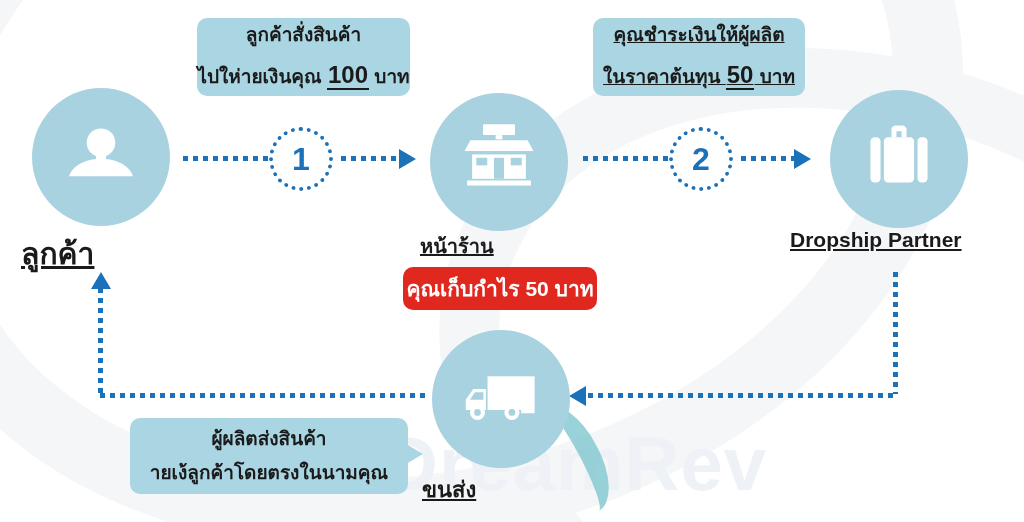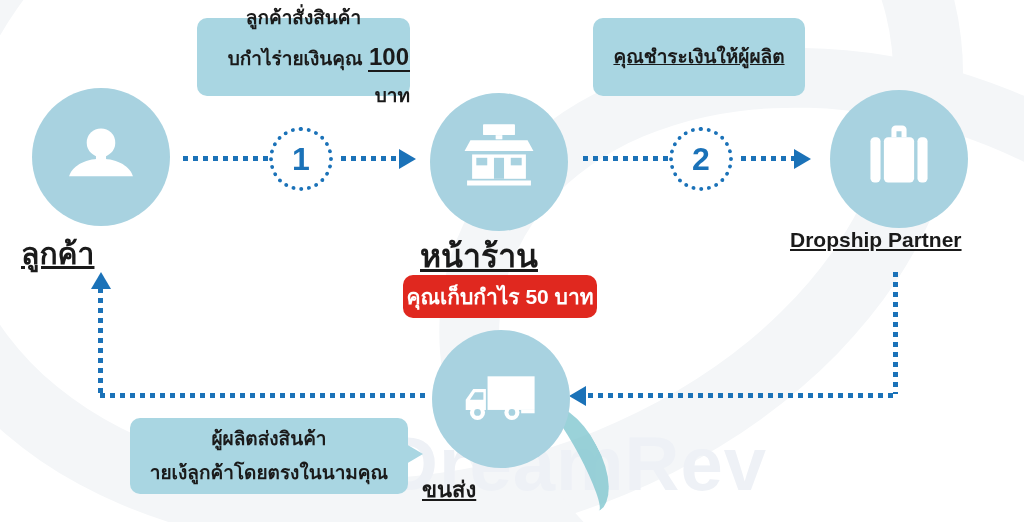--- a/index.html
+++ b/index.html
@@ -40,21 +40,21 @@
     display:flex;flex-direction:column;align-items:center;justify-content:center;
     font-weight:bold;font-size:19px;line-height:1.8;z-index:3;text-align:center;}
   .callout .big-num{font-size:24px;border-bottom:2.5px solid var(--label-text);padding:0 1px;}
   .callout-tail-right{position:absolute;right:-15px;top:26px;width:0;height:0;
     border-top:10px solid transparent;border-bottom:10px solid transparent;
     border-left:17px solid var(--callout-fill);}
 
   
   .badge{position:absolute;left:403px;top:267px;width:194px;height:43px;
     background:var(--badge-red);color:#fff;border-radius:10px;display:flex;
-    align-items:center;justify-content:center;font-weight:bold;font-size:21px;z-index:4;white-space:nowrap;margin-top:8px;}
+    align-items:center;justify-content:center;font-weight:bold;font-size:21px;z-index:4;white-space:nowrap;}
 
   
   .dot-h{position:absolute;height:5px;z-index:2;
     background-image:repeating-linear-gradient(90deg,var(--arrow-blue) 0 5px,transparent 5px 10px);}
   .dot-v{position:absolute;width:5px;z-index:2;
     background-image:repeating-linear-gradient(180deg,var(--arrow-blue) 0 5px,transparent 5px 10px);}
   .head-right{position:absolute;width:0;height:0;z-index:2;
     border-top:10px solid transparent;border-bottom:10px solid transparent;
     border-left:17px solid var(--arrow-blue);}
   .head-left{position:absolute;width:0;height:0;z-index:2;
@@ -114,21 +114,21 @@
       <rect x="31" y="5" width="38" height="13" rx="1" fill="#ffffff"></rect>
       <rect x="46" y="18" width="8" height="5" fill="#ffffff"></rect>
       <path d="M16 24 h68 l7 13 H9 z" fill="#ffffff"></path>
       <rect x="18" y="41" width="64" height="29" fill="#ffffff"></rect>
       <rect x="23" y="45" width="13" height="9" fill="var(--node-fill)"></rect>
       <rect x="64" y="45" width="13" height="9" fill="var(--node-fill)"></rect>
       <rect x="44" y="45" width="12" height="25" fill="var(--node-fill)"></rect>
       <rect x="12" y="72" width="76" height="6" fill="#ffffff"></rect>
     </svg>
   </div>
-  <div class="node-label" style="left:420px;top:230px;width:160px;font-size:32px;">หน้าร้าน</div>
+  <div class="node-label" style="left:420px;top:230px;width:160px;font-size:20px;">หน้าร้าน</div>
 
   <div class="node-circle" style="left:830px;top:90px;">
     <svg viewBox="0 0 100 100">
       <path d="M41 24 v-9 a5 5 0 0 1 5 -5 h8 a5 5 0 0 1 5 5 v9 h-6 v-7 h-6 v7 z" fill="#ffffff"></path>
       <rect x="16" y="24" width="12" height="54" rx="5" fill="#ffffff"></rect>
       <rect x="32" y="24" width="36" height="54" rx="5" fill="#ffffff"></rect>
       <rect x="72" y="24" width="12" height="54" rx="5" fill="#ffffff"></rect>
     </svg>
   </div>
   <div class="node-label" style="left:790px;top:228px;width:222px;font-size:21px;">Dropship Partner</div>
@@ -143,26 +143,29 @@
       <circle cx="63" cy="66" r="9" fill="#ffffff"></circle>
       <circle cx="63" cy="66" r="4" fill="var(--node-fill)"></circle>
       <rect x="74" y="63" width="16" height="4" fill="#ffffff"></rect>
     </svg>
   </div>
   <div class="node-label" style="left:422px;top:472px;width:160px;font-size:22px;">ขนส่ง</div>
 
   <div class="callout" style="left:197px;top:18px;width:213px;height:78px;text-align:right;">
     <div>ลูกค้าสั่งสินค้า</div>
     <div>
-      <span>บกำไร่ายเงินคุณ </span><span class="big-num">100</span><span> บาท</span>
+      <span>ไปให่ายเงินคุณ </span><span class="big-num">100</span><span> บาท</span>
     </div>
   </div>
 
   <div class="callout" style="left:593px;top:18px;width:212px;height:78px;text-decoration:underline;">
     <div>คุณชำระเงินให้ผู้ผลิต</div>
+    <div>
+      <span>ในราคาต้นทุน </span><span class="big-num">50</span><span> บาท</span>
+    </div>
   </div>
 
   <div class="badge">คุณเก็บกำไร 50 บาท</div>
 
   <div class="callout" style="left:130px;top:418px;width:278px;height:76px;">
     <div>ผู้ผลิตส่งสินค้า</div>
     <div>ายเง้ลูกค้าโดยตรงในนามคุณ</div>
     <div class="callout-tail-right"></div>
   </div>
 

